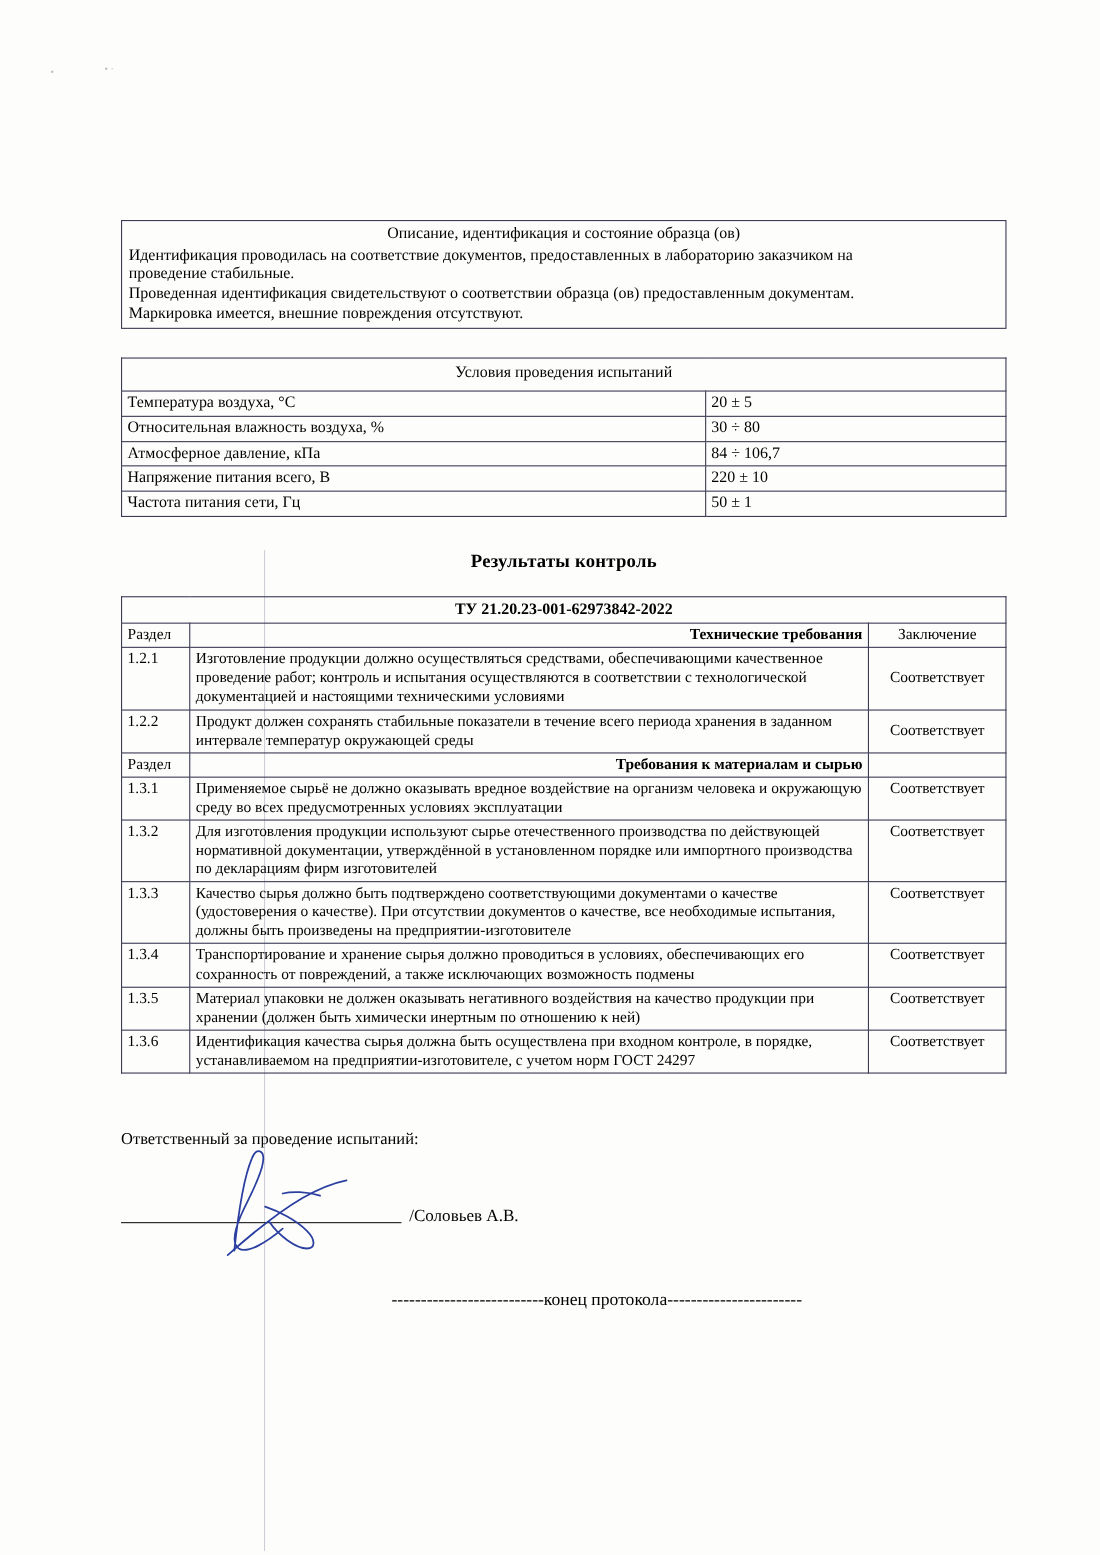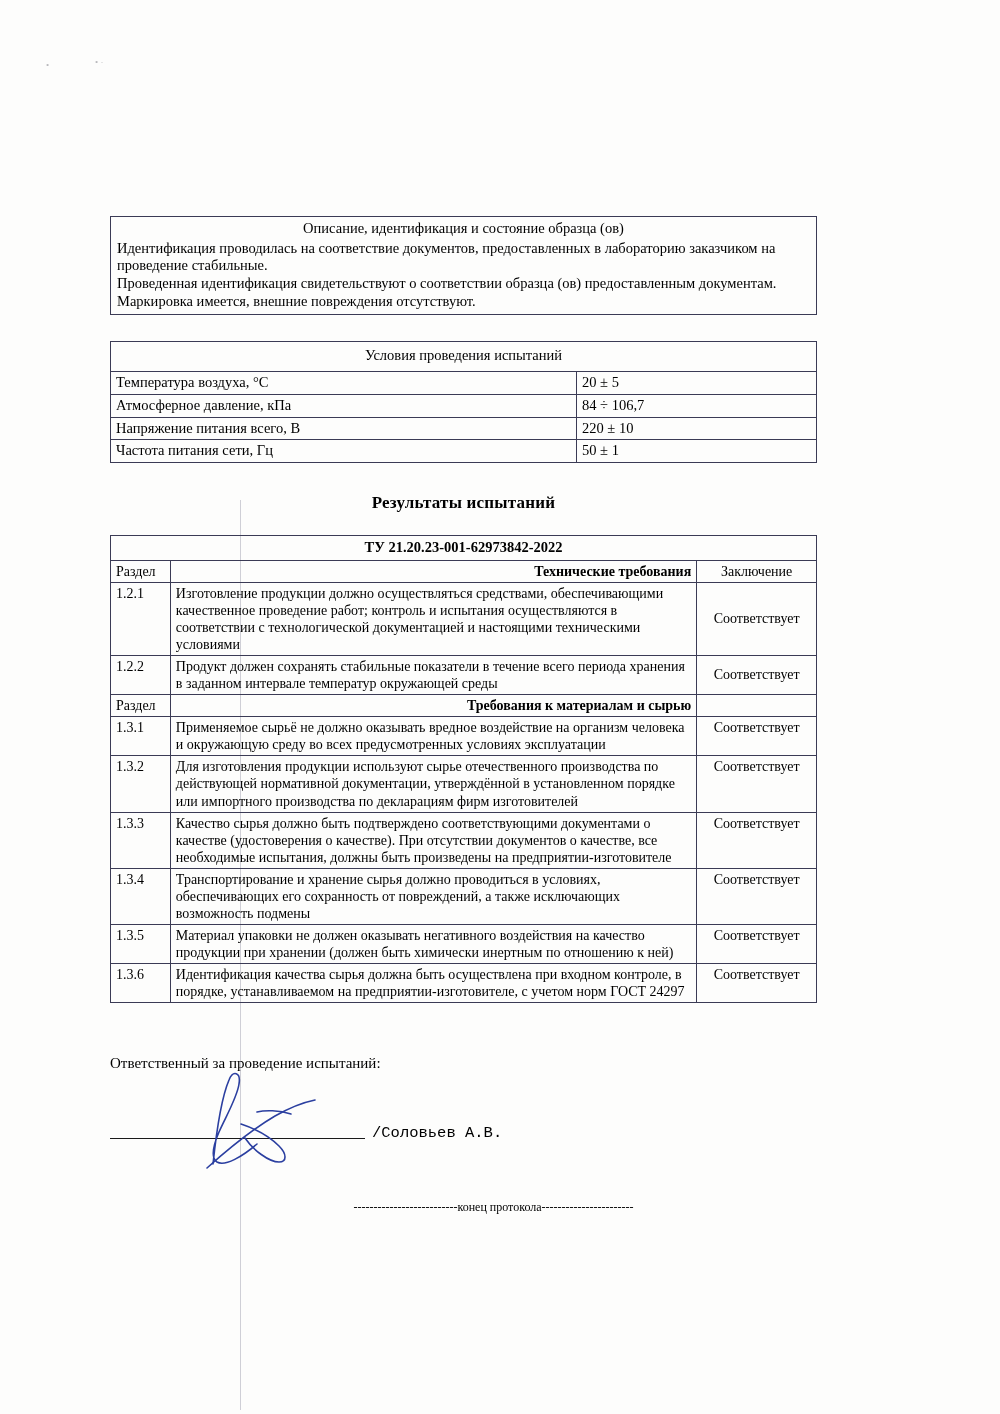--- a/index.html
+++ b/index.html
@@ -31,22 +31,22 @@
     position: absolute;
     left: 240px;
     top: 500px;
     width: 1px;
     height: 910px;
     background: #cfcfd6;
   }
   .doc {
     position: absolute;
     left: 110px;
-    top: 216px;
-    width: 707px;
+    top: 200px;
+    width: 805px;
   }
   table {
     border-collapse: collapse;
     width: 100%;
     font-size: 14.5px;
   }
   td, th {
     border: 1px solid #3b3b55;
     padding: 2px 5px;
     vertical-align: top;
@@ -131,34 +131,33 @@
     left: 0;
     top: 14px;
     width: 255px;
     border-bottom: 1px solid #1a1a1a;
   }
   .sign-name {
     position: absolute;
     left: 262px;
     top: 0;
     font-size: 15.5px;
-    font-family: Liberation Mono, monospace;
   }
   .signature {
     position: absolute;
     left: 85px;
     top: -58px;
     width: 175px;
     height: 115px;
     pointer-events: none;
   }
   .end-line {
     text-align: center;
     margin-top: 46px;
-    font-size: 12px;
+    font-size: 16px;
     padding-left: 60px;
   }
 </style>
 </head>
 <body>
 
 <div class="page">
 
   <span class="scan-mark" style="left:46px; top:60px;">•</span>
   <span class="scan-mark" style="left:95px; top:57px;">• ·</span>
@@ -190,35 +189,39 @@
     <table class="cond">
       <tbody>
           <tr class="cond-title">
         <td colspan="2">Условия проведения испытаний</td>
       </tr>
       <tr>
         <td class="name">Температура воздуха, °С</td>
         <td>20 ± 5</td>
       </tr>
       <tr>
+        <td class="name">Относительная влажность воздуха, %</td>
+        <td>30 ÷ 80</td>
+      </tr>
+      <tr>
         <td class="name">Атмосферное давление, кПа</td>
         <td>84 ÷ 106,7</td>
       </tr>
       <tr>
         <td class="name">Напряжение питания всего, В</td>
         <td>220 ± 10</td>
       </tr>
       <tr>
         <td class="name">Частота питания сети, Гц</td>
         <td>50 ± 1</td>
       </tr>
     </tbody>
       </table>
 
-    <div class="results-title">Результаты испытаний</div>
+    <div class="results-title">Результаты контроль</div>
 
     <table class="res">
       <colgroup>
         <col class="c1">
           <col class="c2">
           <col class="c3">
       </colgroup>
       <tbody>
           <tr>
         <td class="tu-head" colspan="3">ТУ 21.20.23-001-62973842-2022</td>

